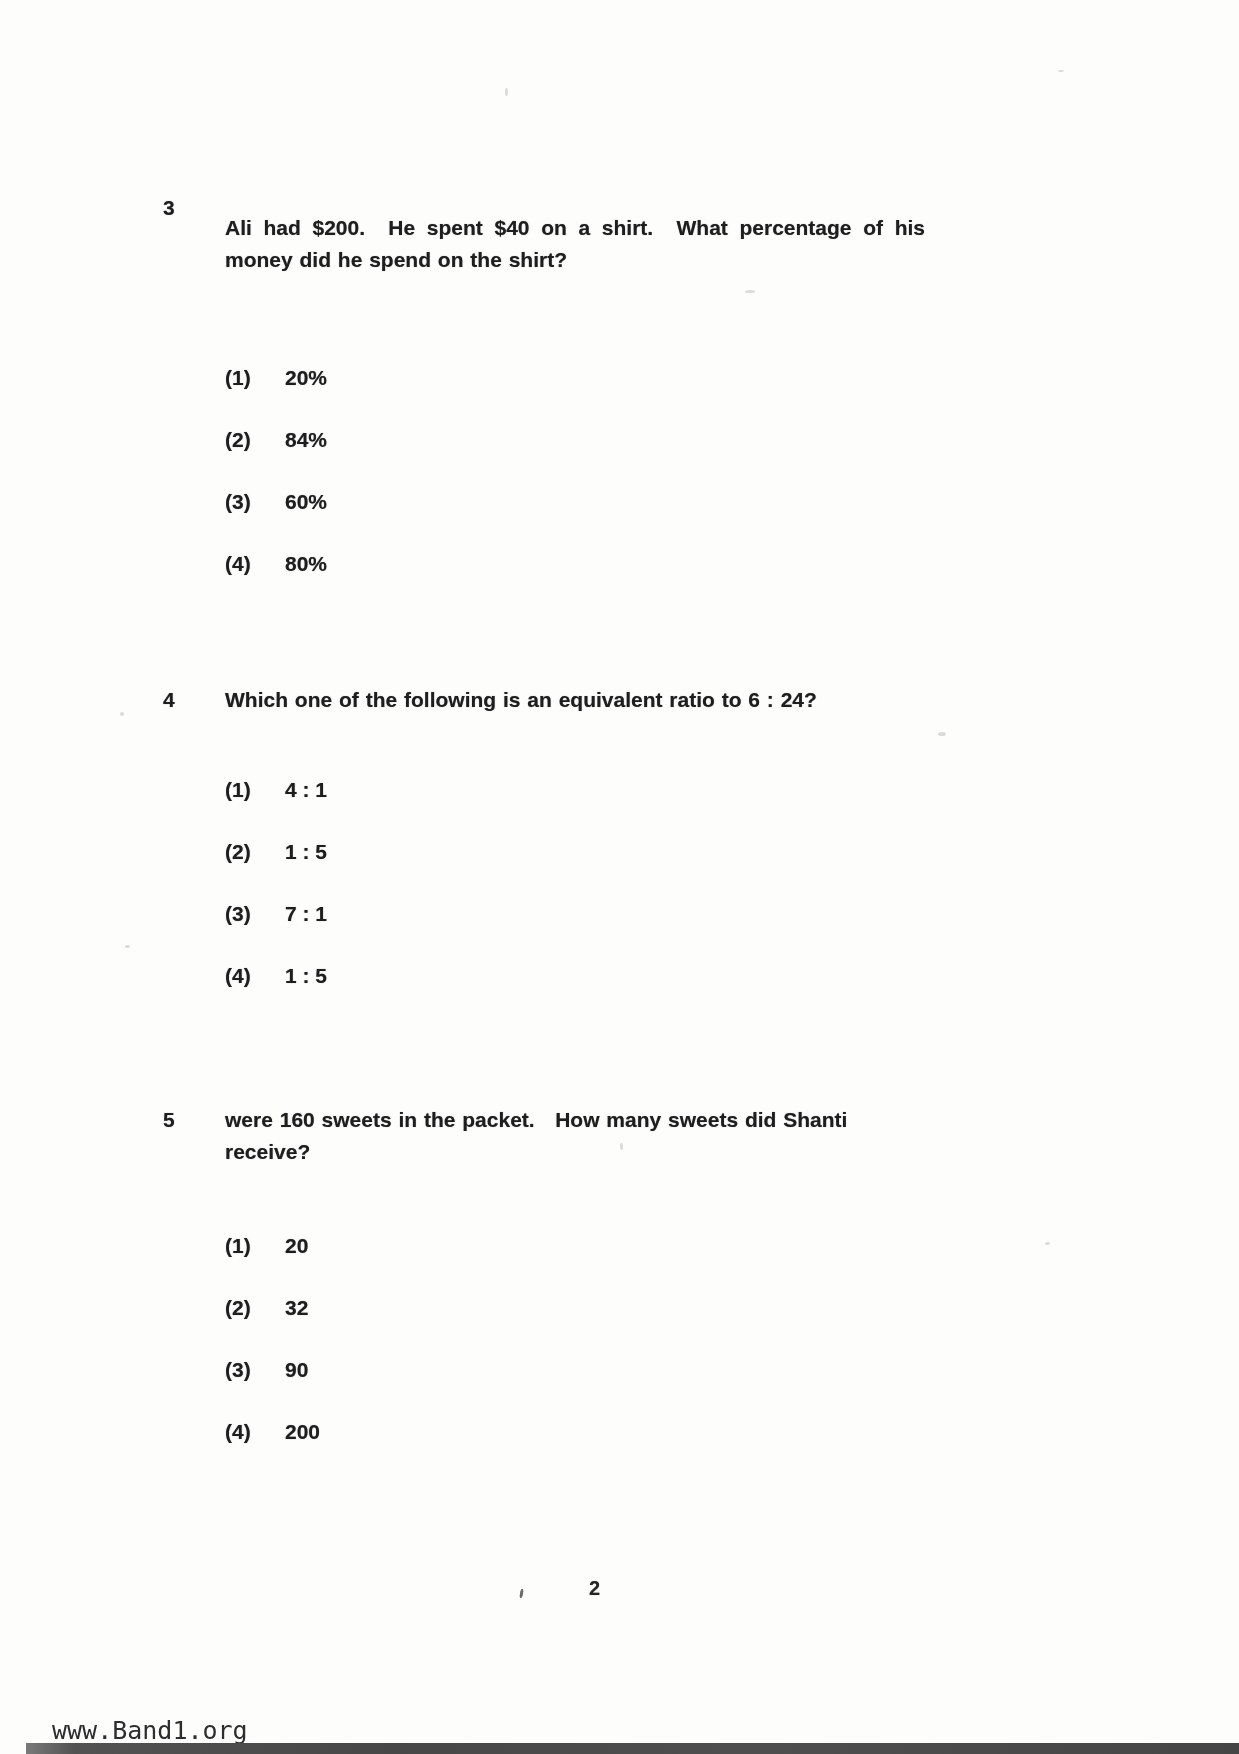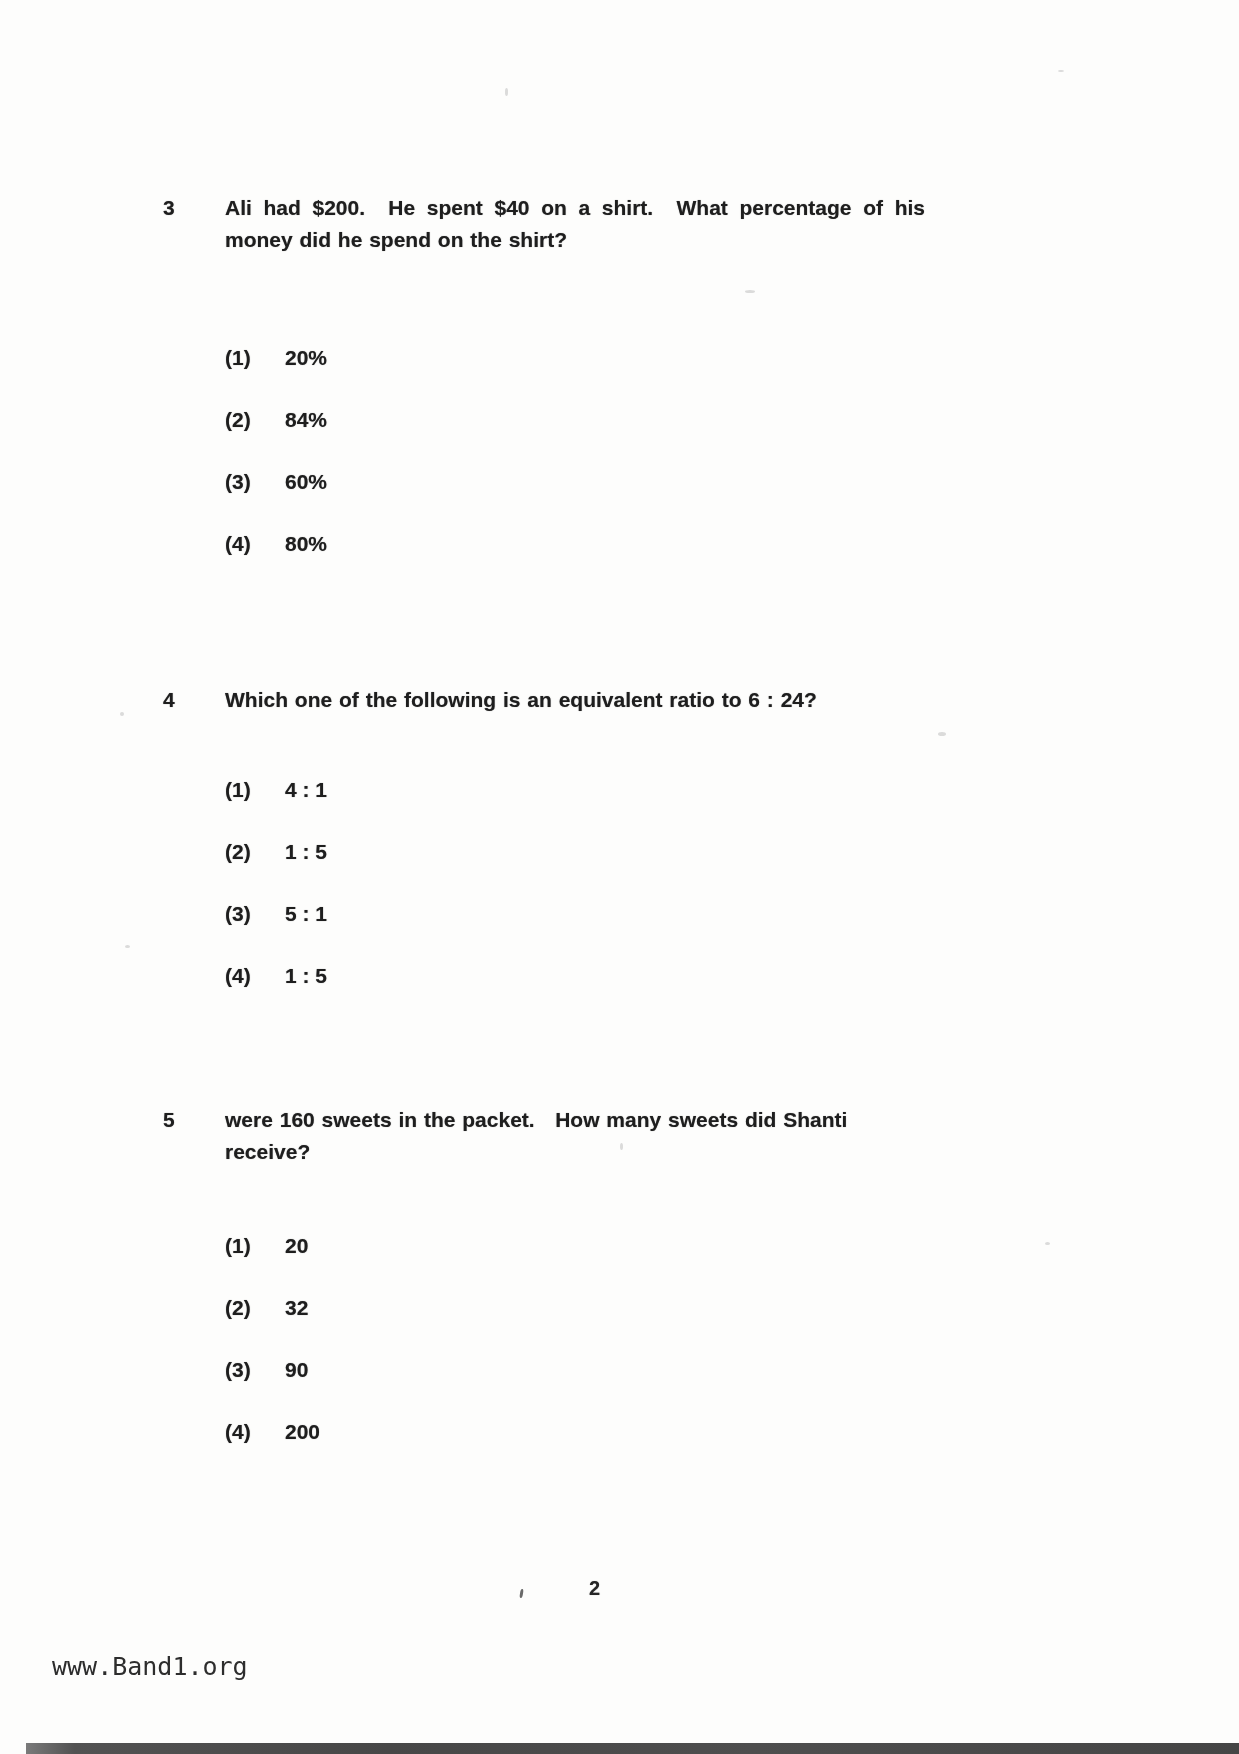--- a/index.html
+++ b/index.html
@@ -28,20 +28,21 @@
   .q-text {
     width: 700px;
     font-size: 21px;
     font-weight: 700;
     line-height: 32px;
     word-spacing: 1px;
   }
   .q-line.justify {
     text-align: justify;
     text-align-last: justify;
+    margin-top: 20px;
   }
   .q-options { margin-left: 62px; }
   .option-row {
     display: flex;
     height: 22px;
     margin-bottom: 40px;
     font-size: 21px;
     font-weight: 700;
   }
   .opt-label { width: 60px; flex: 0 0 60px; }
@@ -61,21 +62,21 @@
     width: 3px;
     height: 9px;
     background: #454545;
     border-radius: 45%;
     transform: rotate(10deg);
     opacity: 0.8;
   }
   .watermark {
     position: absolute;
     left: 52px;
-    top: 1652px;
+    top: 1716px;
     font-family: "DejaVu Sans Mono", monospace;
     font-size: 25px;
     color: #2d2d2d;
   }
   .edge-bar {
     position: absolute;
     left: 26px;
     top: 1743px;
     width: 1213px;
     height: 11px;
@@ -138,21 +139,21 @@
     <span class="opt-value">4 : 1</span>
   </div>
 
   <div class="option-row">
     <span class="opt-label">(2)</span>
     <span class="opt-value">1 : 5</span>
   </div>
 
   <div class="option-row">
     <span class="opt-label">(3)</span>
-    <span class="opt-value">5 : 1</span>
+    <span class="opt-value">7 : 1</span>
   </div>
 
   <div class="option-row">
     <span class="opt-label">(4)</span>
     <span class="opt-value">1 : 5</span>
   </div>
 </div>
   </div>
 
   <div class="question" style="top: 1104px;">

